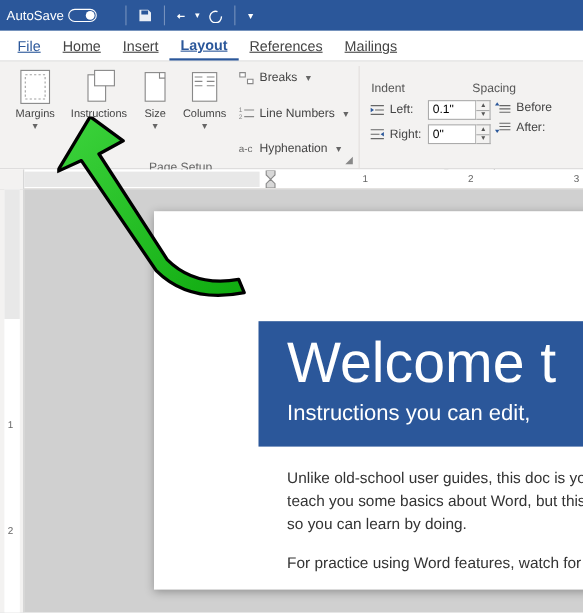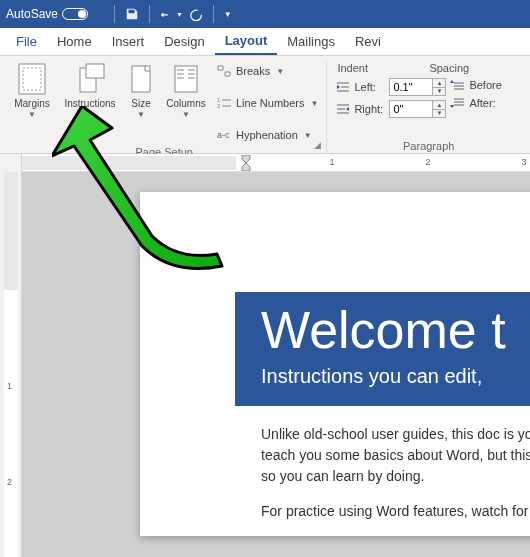--- a/index.html
+++ b/index.html
@@ -6,40 +6,40 @@
 body { width: 530px; height: 557px; overflow: hidden; background: #fff; position: relative; }
 
 .titlebar { height: 28px; background: #2b579a; color: #fff; display: flex; align-items: center; padding: 0 6px; font-size: 12px; gap: 6px; }
 .titlebar .autosave-toggle { display: inline-flex; align-items: center; gap: 4px; }
 .titlebar .toggle-pill { width: 26px; height: 12px; border: 1px solid #fff; border-radius: 7px; position: relative; }
 .titlebar .toggle-pill::after { content: ""; position: absolute; right: 1px; top: 1px; width: 8px; height: 8px; border-radius: 50%; background: #fff; }
 .titlebar .divider { width: 1px; height: 18px; background: rgba(255,255,255,0.35); margin: 0 4px; }
 .titlebar svg { display: block; }
 
 .tabs { height: 28px; background: #fff; border-bottom: 1px solid #d4d4d4; display: flex; align-items: stretch; padding-left: 6px; font-size: 13px; }
-.tabs .tab { padding: 0 10px; display: flex; align-items: center; color: #444; cursor: pointer; }
+.tabs .tab { padding: 0 10px; display: flex; align-items: center; color: #444; cursor: pointer; text-decoration: underline; }
 .tabs .tab.file { color: #2b579a; font-weight: 400; }
 .tabs .tab.active { color: #2b579a; border-bottom: 2px solid #2b579a; font-weight: 600; }
 
 .ribbon { height: 98px; background: #f3f2f1; border-bottom: 1px solid #d4d4d4; display: flex; padding: 4px 0 0 2px; font-size: 11px; color: #444; position: relative; }
 .rgroup { display: flex; flex-direction: column; justify-content: space-between; border-right: 1px solid #e1dfdd; padding: 0 4px 2px 4px; height: 94px; }
 .rgroup .label { text-align: center; font-size: 11px; color: #666; padding-top: 2px; }
 .rgroup .controls { display: flex; gap: 2px; }
 
 .bigbtn { width: 52px; display: flex; flex-direction: column; align-items: center; gap: 2px; padding: 2px 0; cursor: pointer; }
 .bigbtn .ic { width: 34px; height: 34px; display: flex; align-items: center; justify-content: center; }
 .bigbtn .cap { font-size: 10px; line-height: 1.1; }
 .bigbtn .caret { font-size: 8px; color: #666; line-height: 1; }
 
 .smallstack { display: flex; flex-direction: column; gap: 14px; padding-top: 2px; }
 .smallbtn { display: flex; align-items: center; gap: 4px; padding: 1px 4px; cursor: pointer; white-space: nowrap; }
 .smallbtn .ic { width: 16px; height: 16px; display: flex; align-items: center; justify-content: center; }
 .smallbtn .caret { font-size: 8px; color: #666; margin-left: 2px; }
 
-.indent-spacing-wrap { display: flex; flex-direction: column; flex: 1; }
+.indent-spacing-wrap { display: flex; flex-direction: column; flex: 1; margin-top: 13px; }
 .is-head { display: flex; font-size: 11px; color: #555; padding: 2px 6px 4px 6px; }
 .is-head .h-indent { width: 92px; }
 .is-body { display: flex; gap: 4px; padding: 0 4px; }
 .is-col { display: flex; flex-direction: column; gap: 4px; }
 .is-row { display: flex; align-items: center; gap: 3px; }
 .is-row .ic { width: 16px; height: 14px; display: flex; align-items: center; justify-content: center; }
 .is-row .lab { font-size: 11px; color: #444; width: 32px; }
 .spin { display: flex; align-items: center; }
 .spin input { width: 44px; height: 18px; font-size: 11px; border: 1px solid #ababab; padding: 0 3px; background: #fff; }
 .spin .spinbtns { width: 13px; height: 18px; border: 1px solid #ababab; border-left: none; display: flex; flex-direction: column; background: #f3f2f1; }
@@ -98,24 +98,23 @@
       </svg>
   </span>
   <span class="divider"></span>
   <span style="font-size:8px">▼</span>
 </div>
 
 <div class="tabs">
   <div class="tab file">File</div>
   <div class="tab">Home</div>
   <div class="tab">Insert</div>
-  <div class="tab">Design</div>
   <div class="tab active">Layout</div>
+  <div class="tab">References</div>
   <div class="tab">Mailings</div>
-  <div class="tab">Revi</div>
 </div>
 
 <div class="ribbon">
 
   <div class="rgroup" style="position:relative">
     <div class="controls">
       <div class="bigbtn">
         <div class="ic">
           <svg width="30" height="34" viewBox="0 0 30 34">
               <rect x="2" y="2" width="26" height="30" fill="#fff" stroke="#888"></rect>

